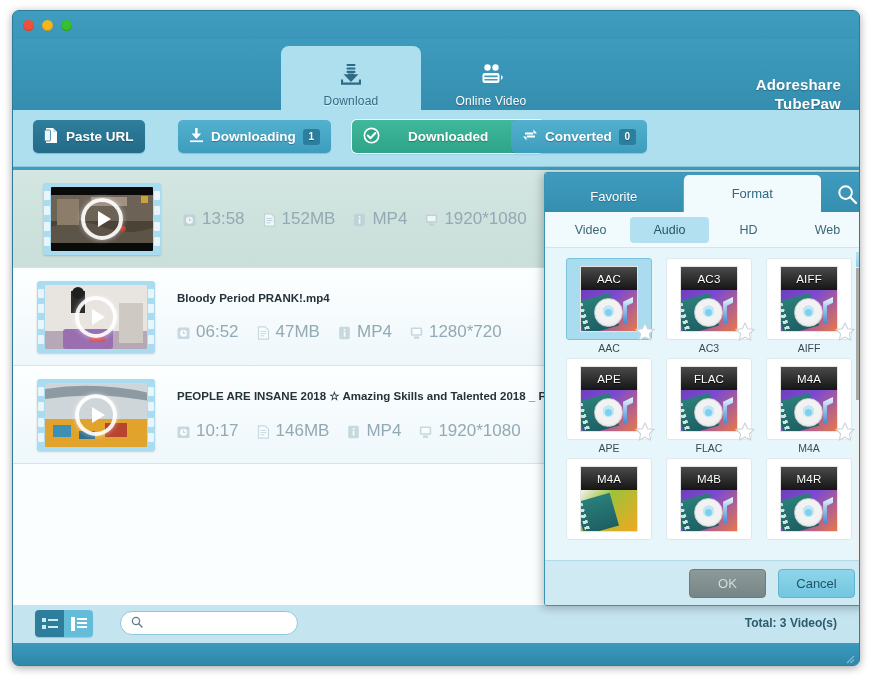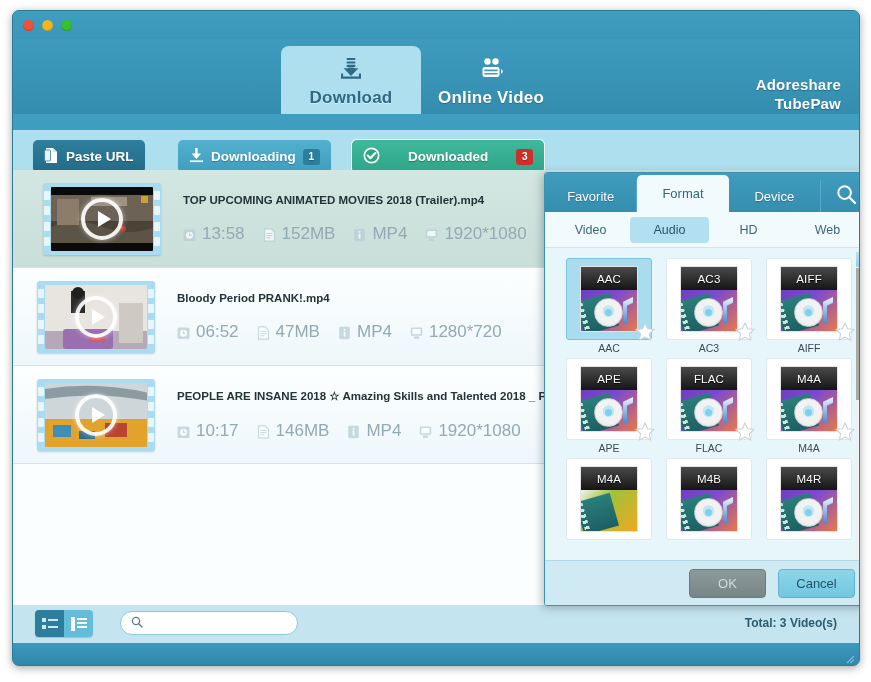--- a/index.html
+++ b/index.html
@@ -18,32 +18,32 @@
   .l-yel{background:#f5b61a;}
   .l-grn{background:#36bf2e;}
 
   
   .header{position:absolute;left:0;top:28px;width:100%;height:75px;
           background:linear-gradient(#3d9bbe,#348dae);}
   .maintabs{position:absolute;left:268px;top:0;display:flex;align-items:flex-end;height:75px;}
   .mtab{width:140px;height:63px;position:relative;display:flex;flex-direction:column;
         align-items:center;justify-content:flex-end;padding-bottom:6px;box-sizing:border-box;
         cursor:pointer;}
-  .mtab .mlbl{font-size:17px;font-weight:bold;color:#ffffff;letter-spacing:.2px;
+  .mtab .mlbl{font-size:12px;font-weight:normal;color:#ffffff;letter-spacing:.2px;
                text-shadow:0 1px 1px rgba(0,0,0,.28);}
   .mtab.active{background:#addfee;border-radius:8px 8px 0 0;height:68px;}
   .mtab.active .mlbl{color:#2e6a83;text-shadow:0 1px 0 rgba(255,255,255,.5);}
   .mtab .micon{margin-bottom:4px;height:30px;display:flex;align-items:flex-end;}
 
   .brand{position:absolute;right:18px;top:36px;text-align:right;color:#fff;
          font-size:15px;font-weight:bold;line-height:19px;letter-spacing:.2px;
          text-shadow:0 1px 1px rgba(0,0,0,.3);}
 
   
-  .toolbar{position:absolute;left:0;top:119px;width:100%;height:56px;background:#addfee;
+  .toolbar{position:absolute;left:0;top:99px;width:100%;height:56px;background:#addfee;
            border-bottom:1px solid #8ec9de;text-align:right;}
   .tbtn{position:absolute;top:10px;height:33px;border-radius:5px;display:flex;align-items:center;
         gap:7px;padding:0 11px;box-sizing:border-box;cursor:pointer;
         font-size:13.5px;font-weight:bold;color:#fff;text-shadow:0 1px 1px rgba(0,0,0,.28);}
   .tbtn.paste{left:20px;background:linear-gradient(#2e7e9d,#226b88);
               box-shadow:0 1px 1px rgba(0,0,0,.18);}
   .tbtn.downloading{left:165px;background:linear-gradient(#53b1cf,#3e9cbd);
               box-shadow:0 1px 1px rgba(0,0,0,.15);}
   .tbtn.downloaded{left:339px;background:linear-gradient(#3fb89b,#2ea488);
               box-shadow:0 0 0 1px #fff,0 1px 2px rgba(0,0,0,.2);gap:28px;}
@@ -255,20 +255,34 @@
         <svg width="17" height="17" viewBox="0 0 17 17">
           <circle cx="8.5" cy="8.5" r="8" fill="#ffffff"></circle>
           <circle cx="8.5" cy="8.5" r="6.3" fill="#2ea488"></circle>
           <path d="M4.8 8.6 l2.6 2.6 l5 -5.2" stroke="#ffffff" stroke-width="2.1" fill="none" stroke-linecap="round" stroke-linejoin="round"></path>
         </svg>
       </span>
       <span>Downloaded</span>
       <span class="badge red">3</span>
     </div>
 
+    <div class="tbtn converted">
+      <span>
+        <svg width="16" height="16" viewBox="0 0 16 16">
+          <g fill="#ffffff">
+            <path d="M3 5.5 h8 v2 h-8 Z"></path>
+            <path d="M11.5 2.4 L15 6.5 h-3.5 Z"></path>
+            <path d="M13 8.5 h-8 v2 h8 Z"></path>
+            <path d="M4.5 13.6 L1 9.5 h3.5 Z"></path>
+          </g>
+        </svg>
+      </span>
+      <span>Converted</span>
+      <span class="badge blue">0</span>
+    </div>
   </div>
 
   <div class="listarea">
 
     <div class="row sel">
       <div class="thumb">
         <span class="holes l">
             <i></i>
             <i></i>
             <i></i>
@@ -288,21 +302,20 @@
             <path d="M0 40 q26 -10 52 0 q26 10 52 0 v16 h-104 Z" fill="#5d5448"></path>
             <rect x="6" y="12" width="22" height="26" fill="#8c7d6a"></rect>
             <rect x="40" y="10" width="36" height="9" fill="#9f9283"></rect>
             <circle cx="72" cy="42" r="3" fill="#c0392b"></circle>
             <rect x="90" y="9" width="7" height="7" fill="#c7a33a"></rect>
           </svg>
         </div>
         <span class="play"></span>
       </div>
       <div class="meta">
-        <div class="vtitle">TOP UPCOMING ANIMATED MOVIES 2018 (Trailer).mp4</div>
         <div class="vinfo">
           <span class="ic">
             <svg width="13" height="14" viewBox="0 0 13 14">
                 <rect x=".5" y="1.5" width="12" height="11.5" rx="1.6" fill="#b9cdd6"></rect>
                 <circle cx="6.5" cy="7.2" r="3.5" fill="#fbfeff"></circle>
                 <path d="M6.5 4.8 v2.6 h2" stroke="#b9cdd6" stroke-width="1.1" fill="none"></path>
               </svg>
           </span>
           <span class="txt">13:58</span>
           <span class="ic">
@@ -513,23 +526,20 @@
 
   <div class="fpanel">
 
     <div class="ftabs">
       <div class="ftab">
         <span>Favorite</span>
       </div>
       <div class="ftab active">
         <span>Format</span>
       </div>
-      <div class="ftab">
-        <span>Device</span>
-      </div>
       <div class="ftab srch">
         <span>
           <svg width="21" height="21" viewBox="0 0 21 21">
             <circle cx="8.6" cy="8.6" r="6.3" fill="none" stroke="#ffffff" stroke-width="2"></circle>
             <path d="M13.3 13.3 L19 19" stroke="#ffffff" stroke-width="2.3" stroke-linecap="round"></path>
           </svg>
         </span>
       </div>
     </div>
 

